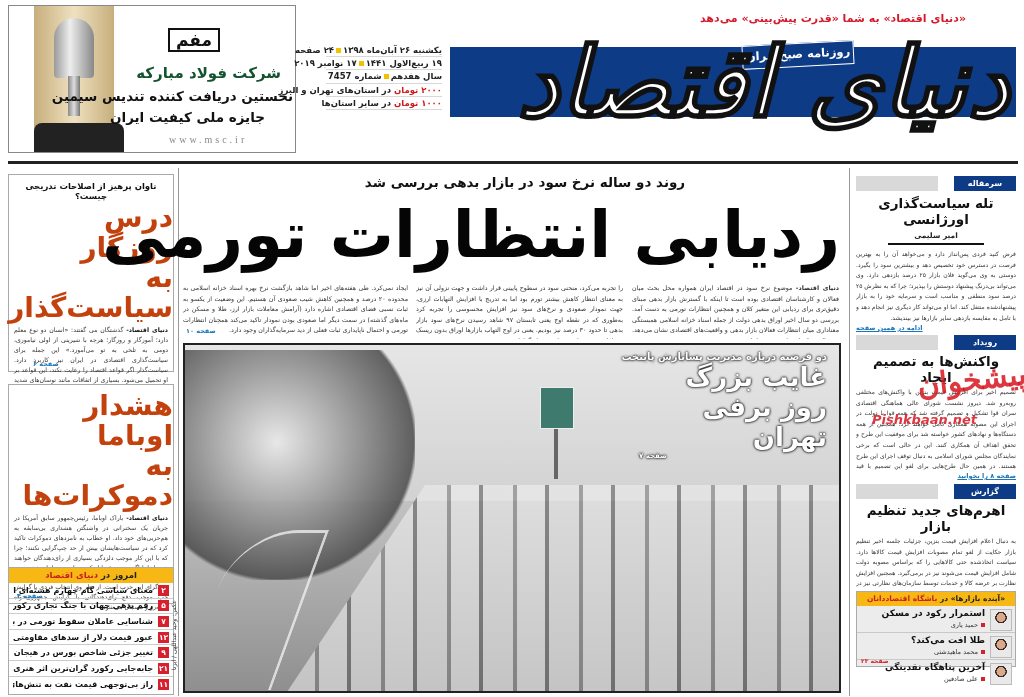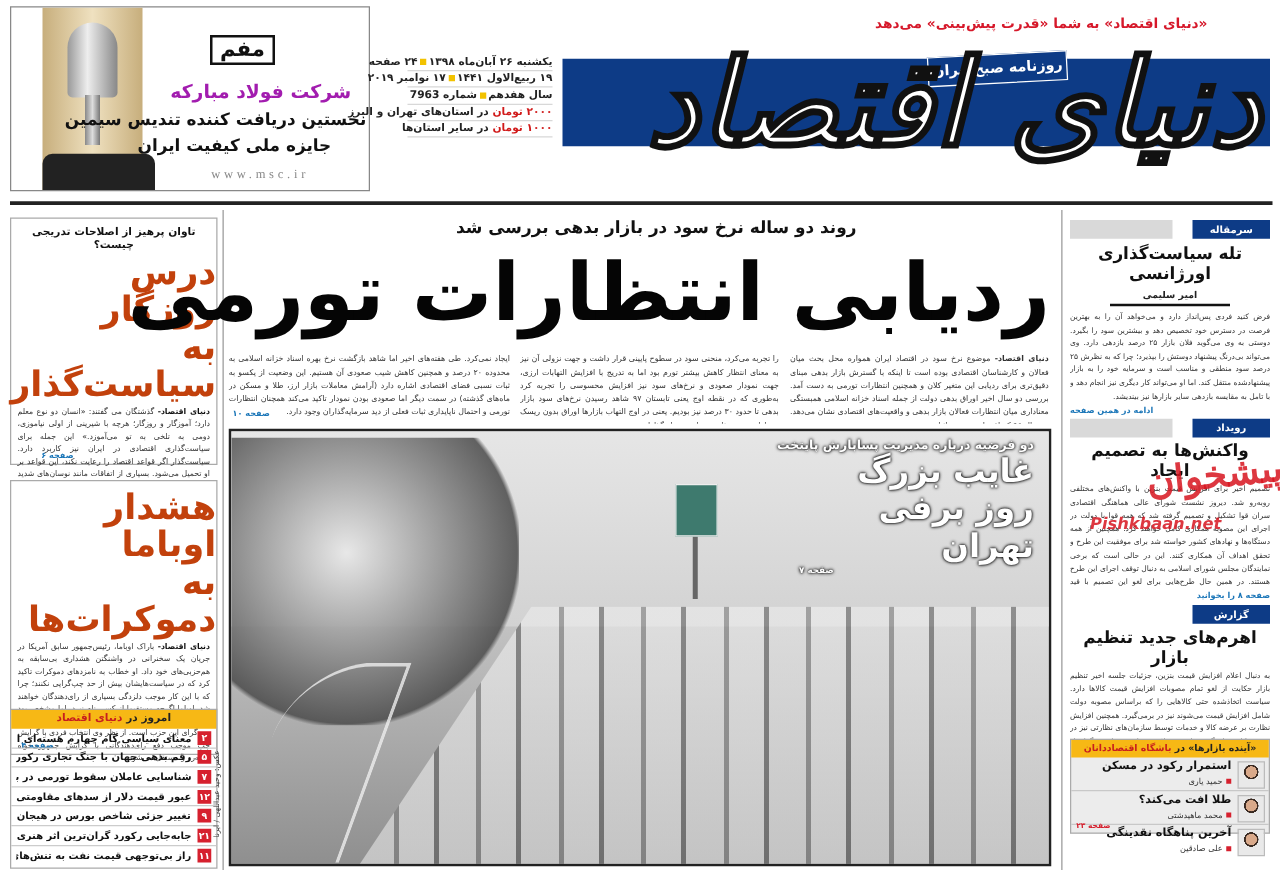--- a/index.html
+++ b/index.html
@@ -8,21 +8,21 @@
 
   
   .masthead { position: absolute; left: 0; top: 0; width: 1024px; height: 160px; }
   .ad-box { position: absolute; left: 8px; top: 5px; width: 288px; height: 148px; border: 1px solid #888; background: #fff; overflow: hidden; direction: rtl; }
   .ad-trophy-bg { position: absolute; left: 25px; top: 0; width: 80px; height: 148px; background: linear-gradient(90deg,#c7ae7c,#efe1c0 50%,#c7ae7c); }
   .ad-trophy { position: absolute; left: 45px; top: 12px; width: 40px; height: 110px; }
   .ad-trophy-cup { position: absolute; left: 0; top: 0; width: 40px; height: 60px; background: linear-gradient(90deg,#999,#eee 40%,#888); border-radius: 20px 20px 4px 4px; }
   .ad-trophy-stem { position: absolute; left: 14px; top: 58px; width: 12px; height: 40px; background: linear-gradient(90deg,#888,#ddd,#777); }
   .ad-trophy-base { position: absolute; left: 0; top: 105px; width: 90px; height: 38px; margin-left: -20px; background: #222; border-radius: 8px 8px 0 0; }
   .ad-logo { position: absolute; right: 75px; top: 22px; height: 24px; padding: 0 6px; border: 2px solid #111; font: bold 17px "DejaVu Sans", sans-serif; color: #111; line-height: 20px; }
-  .ad-company { position: absolute; right: 14px; top: 58px; font: bold 15px "DejaVu Sans", sans-serif; color: #a21caf; }
+  .ad-company { position: absolute; right: 14px; top: 58px; font: bold 15px "DejaVu Sans", sans-serif; color: #14532d; }
   .ad-line1 { position: absolute; right: 2px; top: 82px; font: bold 13.5px "DejaVu Sans", sans-serif; color: #111; white-space: nowrap; }
   .ad-line2 { position: absolute; right: 30px; top: 103px; font: bold 13.5px "DejaVu Sans", sans-serif; color: #111; white-space: nowrap; }
   .ad-url { position: absolute; left: 160px; top: 128px; font: 10px "Liberation Serif", serif; letter-spacing: 3px; color: #888; direction: ltr; }
 
   .dateline { position: absolute; left: 326px; top: 44px; width: 116px; direction: rtl; }
   .dateline .row { height: 13.2px; border-bottom: 1px solid #d8d8d8; font: bold 8.5px "DejaVu Sans", sans-serif; white-space: nowrap; line-height: 13px; color: #222; }
   .dateline .sq { display: inline-block; width: 5px; height: 5px; background: #f2c200; margin: 0 2px; vertical-align: middle; }
   .dateline .red { color: #d11a1a; }
 
   .logo-band { position: absolute; left: 450px; top: 47px; width: 566px; height: 70px; background: #0d3b86; }
@@ -66,21 +66,21 @@
 
   
   .right-col { position: absolute; left: 856px; top: 176px; width: 160px; }
   .sec-bar { height: 15px; display: flex; gap: 16px; }
   .sec-bar .grey { flex: 1; background: #d9d9d9; }
   .sec-bar .lbl { width: 62px; background: #0d3b86; color: #fff; font: bold 8px "DejaVu Sans", sans-serif; text-align: center; line-height: 15px; }
   .rc-head { font: bold 13.5px "DejaVu Sans", sans-serif; text-align: center; color: #111; }
   .rc-author { font: bold 7.5px "DejaVu Sans", sans-serif; text-align: center; color: #222; }
   .rc-rule { height: 2px; background: #111; width: 96px; margin: 3px auto 4px; }
   .rc-body { font: 6px "DejaVu Sans", sans-serif; line-height: 10.6px; text-align: justify; color: #333; }
-  .rc-link { color: #1b76b8; font: bold 6.5px "DejaVu Sans", sans-serif; }
+  .rc-link { color: #1b76b8; font: bold 6.5px "DejaVu Sans", sans-serif; text-decoration: underline; }
   .watermark { position: absolute; left: 872px; top: 362px; width: 140px; height: 75px; pointer-events: none; }
   .watermark .fa { position: absolute; left: 45px; top: 0; font: bold 30px "DejaVu Serif", serif; color: rgba(215,20,30,.85); transform: rotate(-6deg); }
   .watermark .en { position: absolute; left: 0; top: 50px; font: bold italic 13px "DejaVu Sans", sans-serif; color: rgba(215,20,30,.85); direction: ltr; }
 
   .future-box { position: absolute; left: 856px; top: 591px; width: 160px; height: 76px; border: 1px solid #aaa; background: #ececec; }
   .future-head { height: 14px; background: #f7b815; font: bold 7.5px "DejaVu Sans", sans-serif; text-align: center; line-height: 14px; color: #222; }
   .future-head .red { color: #c81e1e; }
   .future-row { height: 27px; border-bottom: 1px solid #c8c8c8; position: relative; }
   .future-avatar { position: absolute; right: 3px; top: 3px; width: 22px; height: 22px; background: radial-gradient(circle at 50% 38%, #d9a98a 0 28%, #3a2a22 29% 36%, #e9e9e9 37%); border: 1px solid #bbb; }
   .future-title { position: absolute; right: 30px; top: 2px; font: bold 9px "DejaVu Sans", sans-serif; white-space: nowrap; color: #111; }
@@ -103,21 +103,21 @@
     <div class="ad-logo">مفم</div>
     <div class="ad-company">شرکت فولاد مبارکه</div>
     <div class="ad-line1">نخستین دریافت کننده تندیس سیمین</div>
     <div class="ad-line2">جایزه ملی کیفیت ایران</div>
     <div class="ad-url">www.msc.ir</div>
   </div>
 
   <div class="dateline">
     <div class="row"><span>یکشنبه ۲۶ آبان‌ماه ۱۳۹۸</span><span class="sq"></span><span>۲۴ صفحه</span></div>
     <div class="row"><span>۱۹ ربیع‌الاول ۱۴۴۱</span><span class="sq"></span><span>۱۷ نوامبر ۲۰۱۹</span></div>
-    <div class="row"><span>سال هفدهم</span><span class="sq"></span><span>شماره 7963</span></div>
+    <div class="row"><span>سال هفدهم</span><span class="sq"></span><span>شماره 7457</span></div>
     <div class="row"><span class="red">۲۰۰۰ تومان</span> <span>در استان‌های تهران و البرز</span></div>
     <div class="row"><span class="red">۱۰۰۰ تومان</span> <span>در سایر استان‌ها</span></div>
   </div>
 
   <div class="logo-band"></div>
   <div class="slogan">«دنیای اقتصاد» به شما «قدرت پیش‌بینی» می‌دهد</div>
   <div class="tagline-box">روزنامه صبح ایران</div>
   <div class="logo-title">دنیای اقتصاد</div>
 </div>
 <div class="head-rule"></div>
@@ -216,21 +216,21 @@
   <div class="rc-link" style="text-align:left;">ادامه در همین صفحه</div>
 
   <div class="sec-bar" style="margin-top:3px;">
       <span class="lbl">رویداد</span>
       <span class="grey"></span>
     </div>
   <div class="rc-head" style="margin-top:3px;">واکنش‌ها به تصمیم ایجاد</div>
   <div class="rc-body" style="height:85px;overflow:hidden;margin-top:2px;"><span>تصمیم اخیر برای افزایش قیمت بنزین با واکنش‌های مختلفی روبه‌رو شد. دیروز نشست شورای عالی هماهنگی اقتصادی سران قوا تشکیل و تصمیم گرفته شد که همه قوا با دولت در اجرای این مصوبه همکاری کامل خواهند کرد. همچنین از همه دستگاه‌ها و نهادهای کشور خواسته شد برای موفقیت این طرح و تحقق اهداف آن همکاری کنند. این در حالی است که برخی نمایندگان مجلس شورای اسلامی به دنبال توقف اجرای این طرح هستند. در همین حال طرح‌هایی برای لغو این تصمیم با قید دوفوریتی و سه فوریتی هستند.</span></div>
   <div class="rc-link">صفحه ۸ را بخوانید</div>
 
-  <div class="sec-bar" style="margin-top:4px;flex-direction:column;">
+  <div class="sec-bar" style="margin-top:4px;">
       <span class="lbl">گزارش</span>
       <span class="grey"></span>
     </div>
   <div class="rc-head" style="margin-top:3px;">اهرم‌های جدید تنظیم بازار</div>
   <div class="rc-body" style="height:96px;overflow:hidden;margin-top:2px;"><span>به دنبال اعلام افزایش قیمت بنزین، جزئیات جلسه اخیر تنظیم بازار حکایت از لغو تمام مصوبات افزایش قیمت کالاها دارد. سیاست اتخاذشده حتی کالاهایی را که براساس مصوبه دولت شامل افزایش قیمت می‌شوند نیز در برمی‌گیرد. همچنین افزایش نظارت بر عرضه کالا و خدمات توسط سازمان‌های نظارتی نیز در دستور کار قرار گرفته است. علاوه بر این، سیاست گذار از تکافوی ذخایر استراتژیک و مناسب کالاهای اساسی خبر داده و اعلام کرده است که تا ۶ ماه الی یک سال آینده، اقلام مورد نیاز مردم در انبارها موجود است.</span></div>
   <div class="rc-link">صفحه ۵ را بخوانید</div>
 </div>
 
 <div class="watermark">
   <div class="fa">پیشخوان</div>

